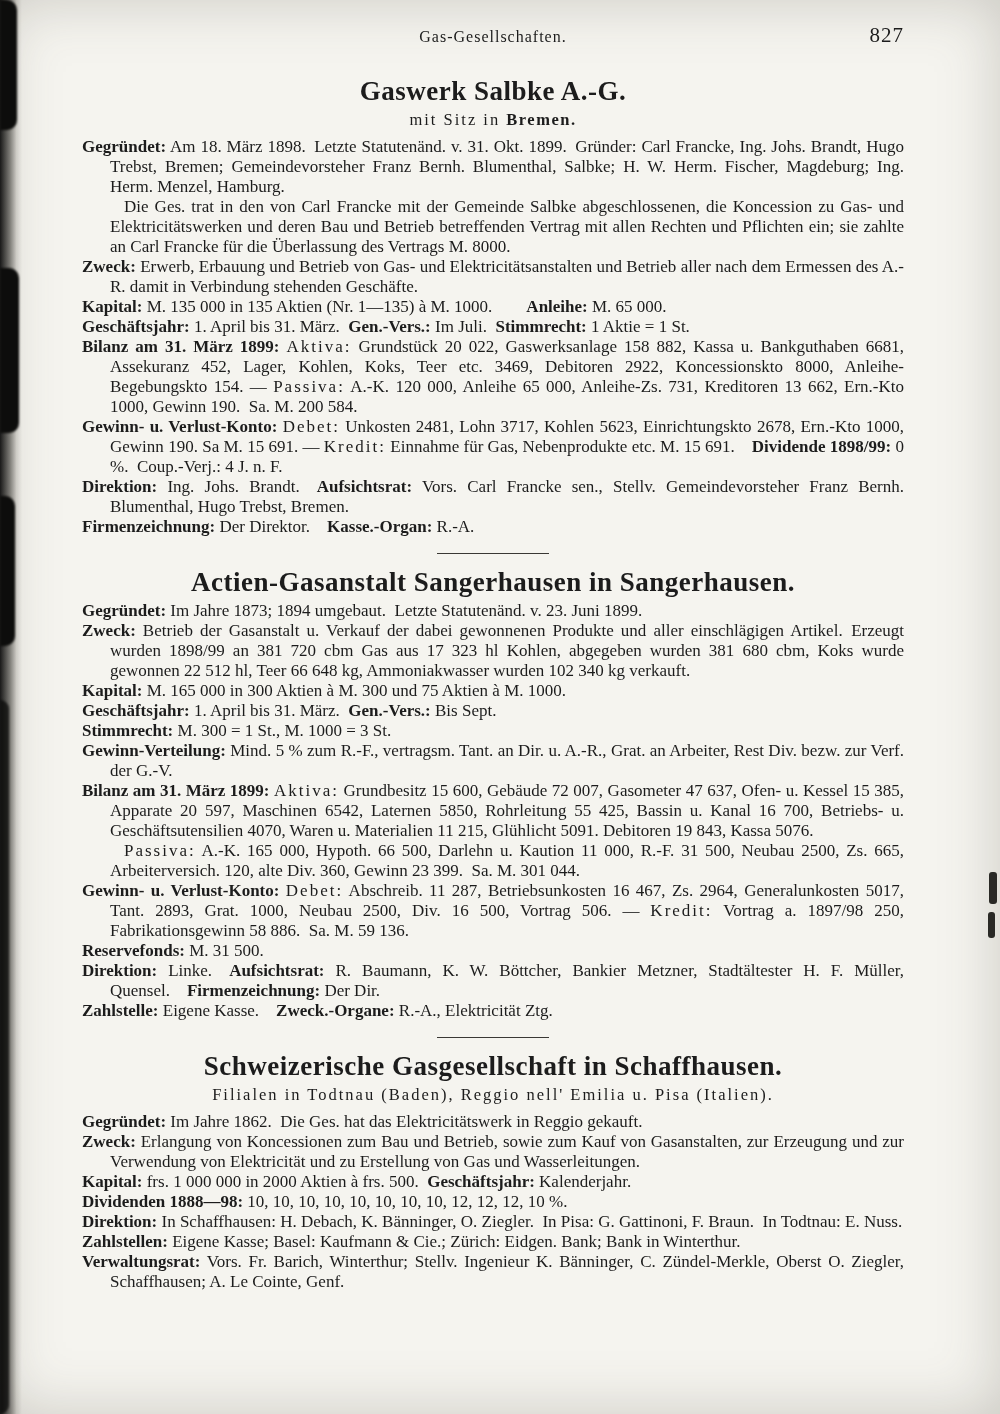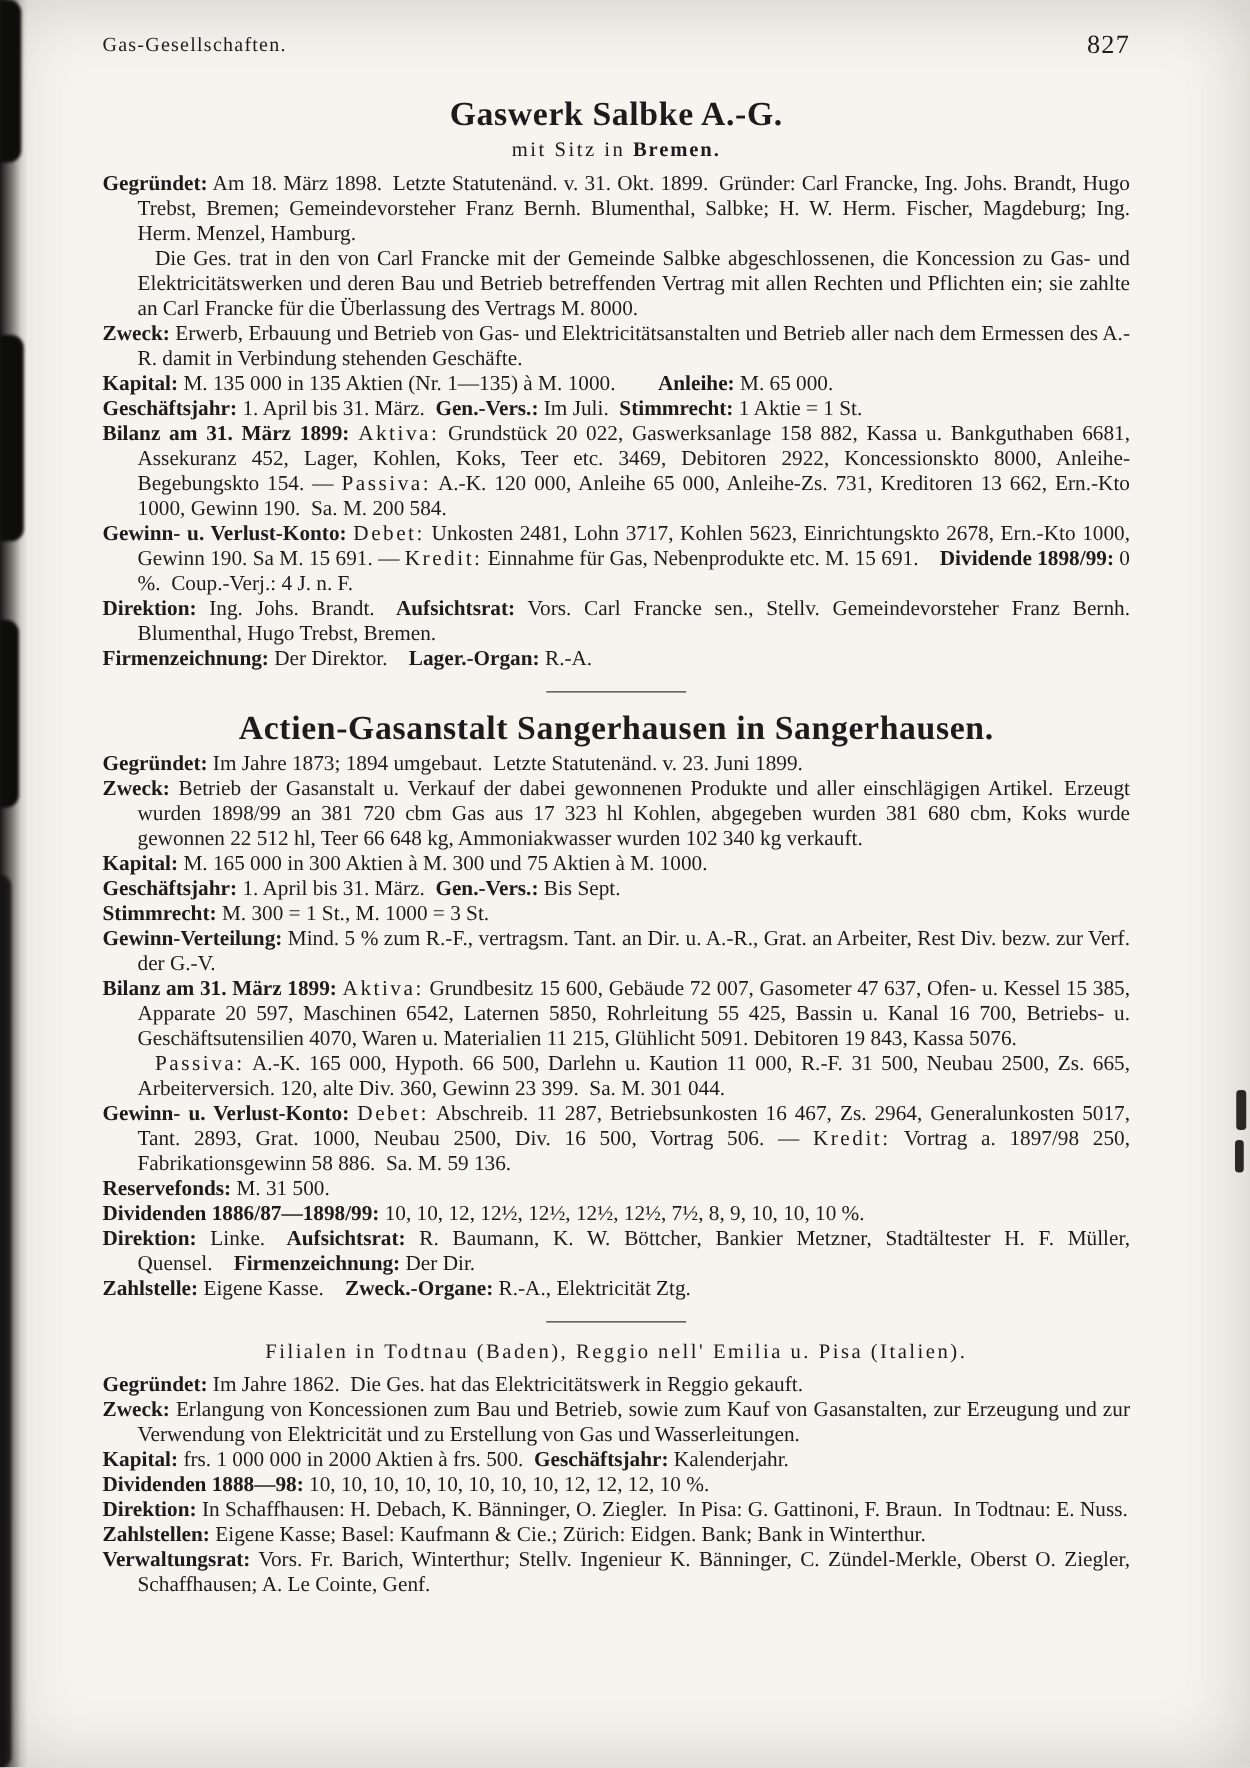--- a/index.html
+++ b/index.html
@@ -26,21 +26,21 @@
   .blob.b1 { left: 0; top: 0;    width: 17px; height: 130px; }
   .blob.b2 { left: 0; top: 268px; width: 19px; height: 165px; }
   .blob.b3 { left: 0; top: 496px; width: 15px; height: 150px; }
   .blob.b4 { left: 0; top: 700px; width: 9px;  height: 714px; opacity: .8; }
   .mark-right { position: absolute; background: #2a2926; border-radius: 3px; filter: blur(0.6px); }
   .mark-right.m1 { right: 3px; top: 872px; width: 8px; height: 32px; }
   .mark-right.m2 { right: 5px; top: 912px; width: 7px; height: 26px; }
 
   .content { position: absolute; left: 82px; right: 96px; top: 28px; }
 
-  .page-header { position: relative; text-align: left; font-size: 16px; height: 28px; margin-bottom: 20px; }
+  .page-header { position: relative; text-align: center; font-size: 16px; height: 28px; margin-bottom: 20px; }
   .running-title { letter-spacing: 1px; }
   .page-number { position: absolute; right: 0; top: -5px; font-size: 21px; letter-spacing: 1px; }
 
   .entry { margin: 0; }
   .entry-title {
     text-align: center; font-size: 27px; font-weight: bold;
     margin: 8px 0 3px; letter-spacing: 0.5px; line-height: 1.15;
   }
   .entry-subtitle { text-align: center; font-size: 16.5px; margin: 1px 0 7px; }
 
@@ -82,41 +82,41 @@
           <h2 class="entry-title">Gaswerk Salbke A.-G.</h2>
           <div class="entry-subtitle"><span class="sp">mit Sitz in </span><span class="bsp">Bremen.</span></div>
           <p class="para"><span class="b">Gegründet:</span><span> Am 18. März 1898. Letzte Statutenänd. v. 31. Okt. 1899. Gründer: Carl Francke, Ing. Johs. Brandt, Hugo Trebst, Bremen; Gemeindevorsteher Franz Bernh. Blumenthal, Salbke; H. W. Herm. Fischer, Magdeburg; Ing. Herm. Menzel, Hamburg.</span></p>
           <p class="para indent"><span>Die Ges. trat in den von Carl Francke mit der Gemeinde Salbke abgeschlossenen, die Koncession zu Gas- und Elektricitätswerken und deren Bau und Betrieb betreffenden Vertrag mit allen Rechten und Pflichten ein; sie zahlte an Carl Francke für die Überlassung des Vertrags M. 8000.</span></p>
           <p class="para"><span class="b">Zweck:</span><span> Erwerb, Erbauung und Betrieb von Gas- und Elektricitätsanstalten und Betrieb aller nach dem Ermessen des A.-R. damit in Verbindung stehenden Geschäfte.</span></p>
           <p class="para"><span class="b">Kapital:</span><span> M. 135 000 in 135 Aktien (Nr. 1—135) à M. 1000.  </span><span class="b">Anleihe:</span><span> M. 65 000.</span></p>
           <p class="para"><span class="b">Geschäftsjahr:</span><span> 1. April bis 31. März. </span><span class="b">Gen.-Vers.:</span><span> Im Juli. </span><span class="b">Stimmrecht:</span><span> 1 Aktie = 1 St.</span></p>
           <p class="para"><span class="b">Bilanz am 31. März 1899:</span><span> </span><span class="sp">Aktiva:</span><span> Grundstück 20 022, Gaswerksanlage 158 882, Kassa u. Bankguthaben 6681, Assekuranz 452, Lager, Kohlen, Koks, Teer etc. 3469, Debitoren 2922, Koncessionskto 8000, Anleihe-Begebungskto 154. — </span><span class="sp">Passiva:</span><span> A.-K. 120 000, Anleihe 65 000, Anleihe-Zs. 731, Kreditoren 13 662, Ern.-Kto 1000, Gewinn 190. Sa. M. 200 584.</span></p>
           <p class="para"><span class="b">Gewinn- u. Verlust-Konto:</span><span> </span><span class="sp">Debet:</span><span> Unkosten 2481, Lohn 3717, Kohlen 5623, Einrichtungskto 2678, Ern.-Kto 1000, Gewinn 190. Sa M. 15 691. — </span><span class="sp">Kredit:</span><span> Einnahme für Gas, Nebenprodukte etc. M. 15 691. </span><span class="b">Dividende 1898/99:</span><span> 0 %. Coup.-Verj.: 4 J. n. F.</span></p>
           <p class="para"><span class="b">Direktion:</span><span> Ing. Johs. Brandt. </span><span class="b">Aufsichtsrat:</span><span> Vors. Carl Francke sen., Stellv. Gemeindevorsteher Franz Bernh. Blumenthal, Hugo Trebst, Bremen.</span></p>
-          <p class="para"><span class="b">Firmenzeichnung:</span><span> Der Direktor. </span><span class="b">Lager.-Organ:</span><span> R.-A.</span></p>
+          <p class="para"><span class="b">Firmenzeichnung:</span><span> Der Direktor. </span><span class="b">Kasse.-Organ:</span><span> R.-A.</span></p>
         </section>
         <div class="divider"></div>
         <section class="entry">
           <h2 class="entry-title">Actien-Gasanstalt Sangerhausen in Sangerhausen.</h2>
           <p class="para"><span class="b">Gegründet:</span><span> Im Jahre 1873; 1894 umgebaut. Letzte Statutenänd. v. 23. Juni 1899.</span></p>
           <p class="para"><span class="b">Zweck:</span><span> Betrieb der Gasanstalt u. Verkauf der dabei gewonnenen Produkte und aller einschlägigen Artikel. Erzeugt wurden 1898/99 an 381 720 cbm Gas aus 17 323 hl Kohlen, abgegeben wurden 381 680 cbm, Koks wurde gewonnen 22 512 hl, Teer 66 648 kg, Ammoniakwasser wurden 102 340 kg verkauft.</span></p>
           <p class="para"><span class="b">Kapital:</span><span> M. 165 000 in 300 Aktien à M. 300 und 75 Aktien à M. 1000.</span></p>
           <p class="para"><span class="b">Geschäftsjahr:</span><span> 1. April bis 31. März. </span><span class="b">Gen.-Vers.:</span><span> Bis Sept.</span></p>
           <p class="para"><span class="b">Stimmrecht:</span><span> M. 300 = 1 St., M. 1000 = 3 St.</span></p>
           <p class="para"><span class="b">Gewinn-Verteilung:</span><span> Mind. 5 % zum R.-F., vertragsm. Tant. an Dir. u. A.-R., Grat. an Arbeiter, Rest Div. bezw. zur Verf. der G.-V.</span></p>
           <p class="para"><span class="b">Bilanz am 31. März 1899:</span><span> </span><span class="sp">Aktiva:</span><span> Grundbesitz 15 600, Gebäude 72 007, Gasometer 47 637, Ofen- u. Kessel 15 385, Apparate 20 597, Maschinen 6542, Laternen 5850, Rohrleitung 55 425, Bassin u. Kanal 16 700, Betriebs- u. Geschäftsutensilien 4070, Waren u. Materialien 11 215, Glühlicht 5091. Debitoren 19 843, Kassa 5076.</span></p>
           <p class="para indent"><span class="sp">Passiva:</span><span> A.-K. 165 000, Hypoth. 66 500, Darlehn u. Kaution 11 000, R.-F. 31 500, Neubau 2500, Zs. 665, Arbeiterversich. 120, alte Div. 360, Gewinn 23 399. Sa. M. 301 044.</span></p>
           <p class="para"><span class="b">Gewinn- u. Verlust-Konto:</span><span> </span><span class="sp">Debet:</span><span> Abschreib. 11 287, Betriebsunkosten 16 467, Zs. 2964, Generalunkosten 5017, Tant. 2893, Grat. 1000, Neubau 2500, Div. 16 500, Vortrag 506. — </span><span class="sp">Kredit:</span><span> Vortrag a. 1897/98 250, Fabrikationsgewinn 58 886. Sa. M. 59 136.</span></p>
           <p class="para"><span class="b">Reservefonds:</span><span> M. 31 500.</span></p>
-          <p class="para"><span class="b">Dividenden 1886/87—1898/99:</span><span> 10, 10, 12, 12½, 12½, 12½, 12½, 7½, 8, 9, 10, 10, 10 %.</span></p>
           <p class="para"><span class="b">Direktion:</span><span> Linke. </span><span class="b">Aufsichtsrat:</span><span> R. Baumann, K. W. Böttcher, Bankier Metzner, Stadtältester H. F. Müller, Quensel. </span><span class="b">Firmenzeichnung:</span><span> Der Dir.</span></p>
           <p class="para"><span class="b">Zahlstelle:</span><span> Eigene Kasse. </span><span class="b">Zweck.-Organe:</span><span> R.-A., Elektricität Ztg.</span></p>
         </section>
         <div class="divider"></div>
         <section class="entry">
+          <h2 class="entry-title">Schweizerische Gasgesellschaft in Schaffhausen.</h2>
           <div class="entry-subtitle"><span class="sp">Filialen in Todtnau (Baden), Reggio nell' Emilia u. Pisa (Italien).</span></div>
           <p class="para"><span class="b">Gegründet:</span><span> Im Jahre 1862. Die Ges. hat das Elektricitätswerk in Reggio gekauft.</span></p>
           <p class="para"><span class="b">Zweck:</span><span> Erlangung von Koncessionen zum Bau und Betrieb, sowie zum Kauf von Gasanstalten, zur Erzeugung und zur Verwendung von Elektricität und zu Erstellung von Gas und Wasserleitungen.</span></p>
           <p class="para"><span class="b">Kapital:</span><span> frs. 1 000 000 in 2000 Aktien à frs. 500. </span><span class="b">Geschäftsjahr:</span><span> Kalenderjahr.</span></p>
           <p class="para"><span class="b">Dividenden 1888—98:</span><span> 10, 10, 10, 10, 10, 10, 10, 10, 12, 12, 12, 10 %.</span></p>
           <p class="para"><span class="b">Direktion:</span><span> In Schaffhausen: H. Debach, K. Bänninger, O. Ziegler. In Pisa: G. Gattinoni, F. Braun. In Todtnau: E. Nuss.</span></p>
           <p class="para"><span class="b">Zahlstellen:</span><span> Eigene Kasse; Basel: Kaufmann &amp; Cie.; Zürich: Eidgen. Bank; Bank in Winterthur.</span></p>
           <p class="para"><span class="b">Verwaltungsrat:</span><span> Vors. Fr. Barich, Winterthur; Stellv. Ingenieur K. Bänninger, C. Zündel-Merkle, Oberst O. Ziegler, Schaffhausen; A. Le Cointe, Genf.</span></p>
         </section>
       </main>

